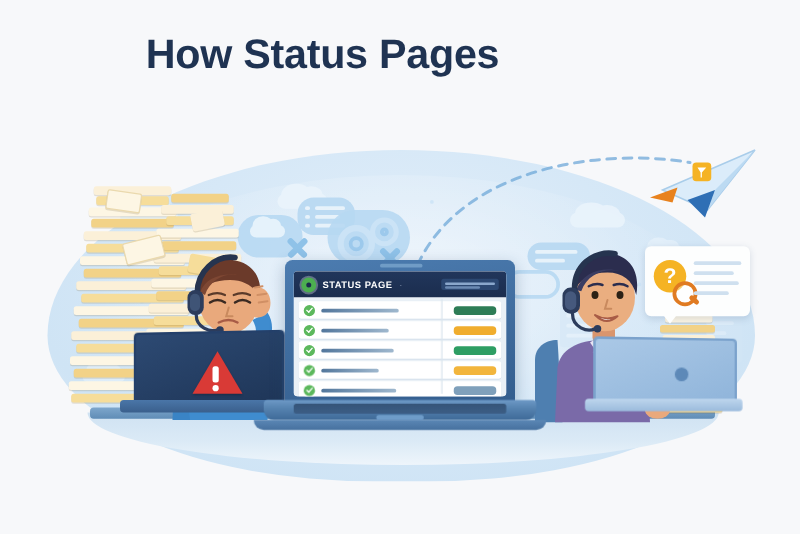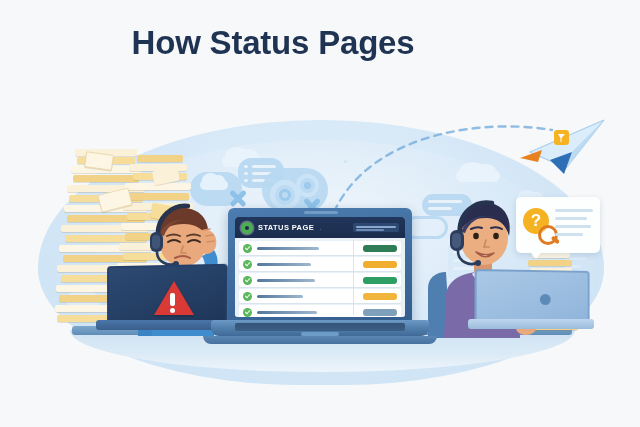--- a/index.html
+++ b/index.html
@@ -8,21 +8,20 @@
     background:#f7f8fa;
     font-family:"Liberation Sans", sans-serif;
     position:relative;
   }
   .stage{position:absolute;inset:0;overflow:hidden;}
 
   
   .title-block{
     position:absolute;left:0;top:22px;width:516px;text-align:center;
     z-index:40;
-    padding-left:15px;
   }
   .title-line{
     font-size:33px;font-weight:700;letter-spacing:-0.2px;
     line-height:1.28;color:#1f3352;
   }
   .title-accent{color:#e8821e;}
 
   
   .oval{
     position:absolute;left:38px;top:120px;width:566px;height:265px;

